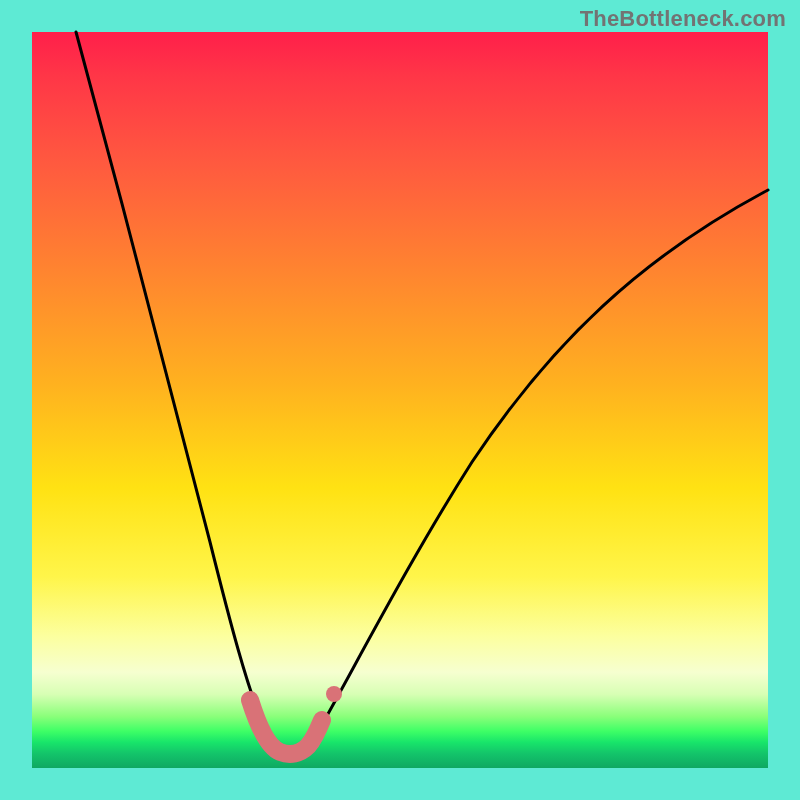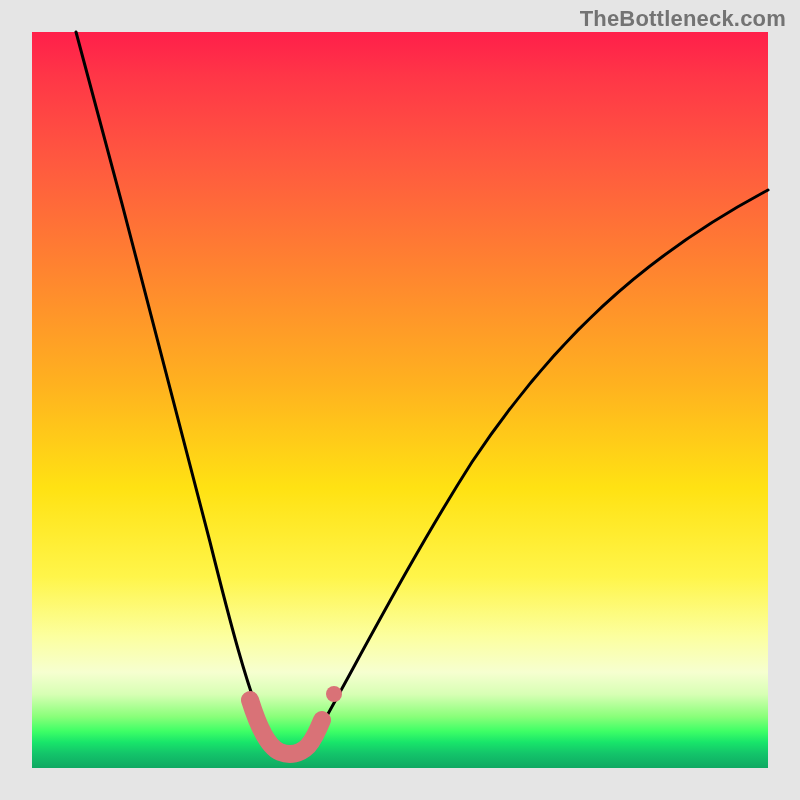--- a/index.html
+++ b/index.html
@@ -8,21 +8,21 @@
     width: 800px;
     height: 800px;
     background: #000;
     font-family: Arial, Helvetica, sans-serif;
     overflow: hidden;
   }
   .frame {
     position: relative;
     width: 800px;
     height: 800px;
-    background: #e5e5e5;
+    background: #5eead4;
     text-align: right;
   }
   .watermark {
     position: absolute;
     top: 6px;
     right: 14px;
     color: #737373;
     font-size: 22px;
     font-weight: 600;
     letter-spacing: 0.2px;

